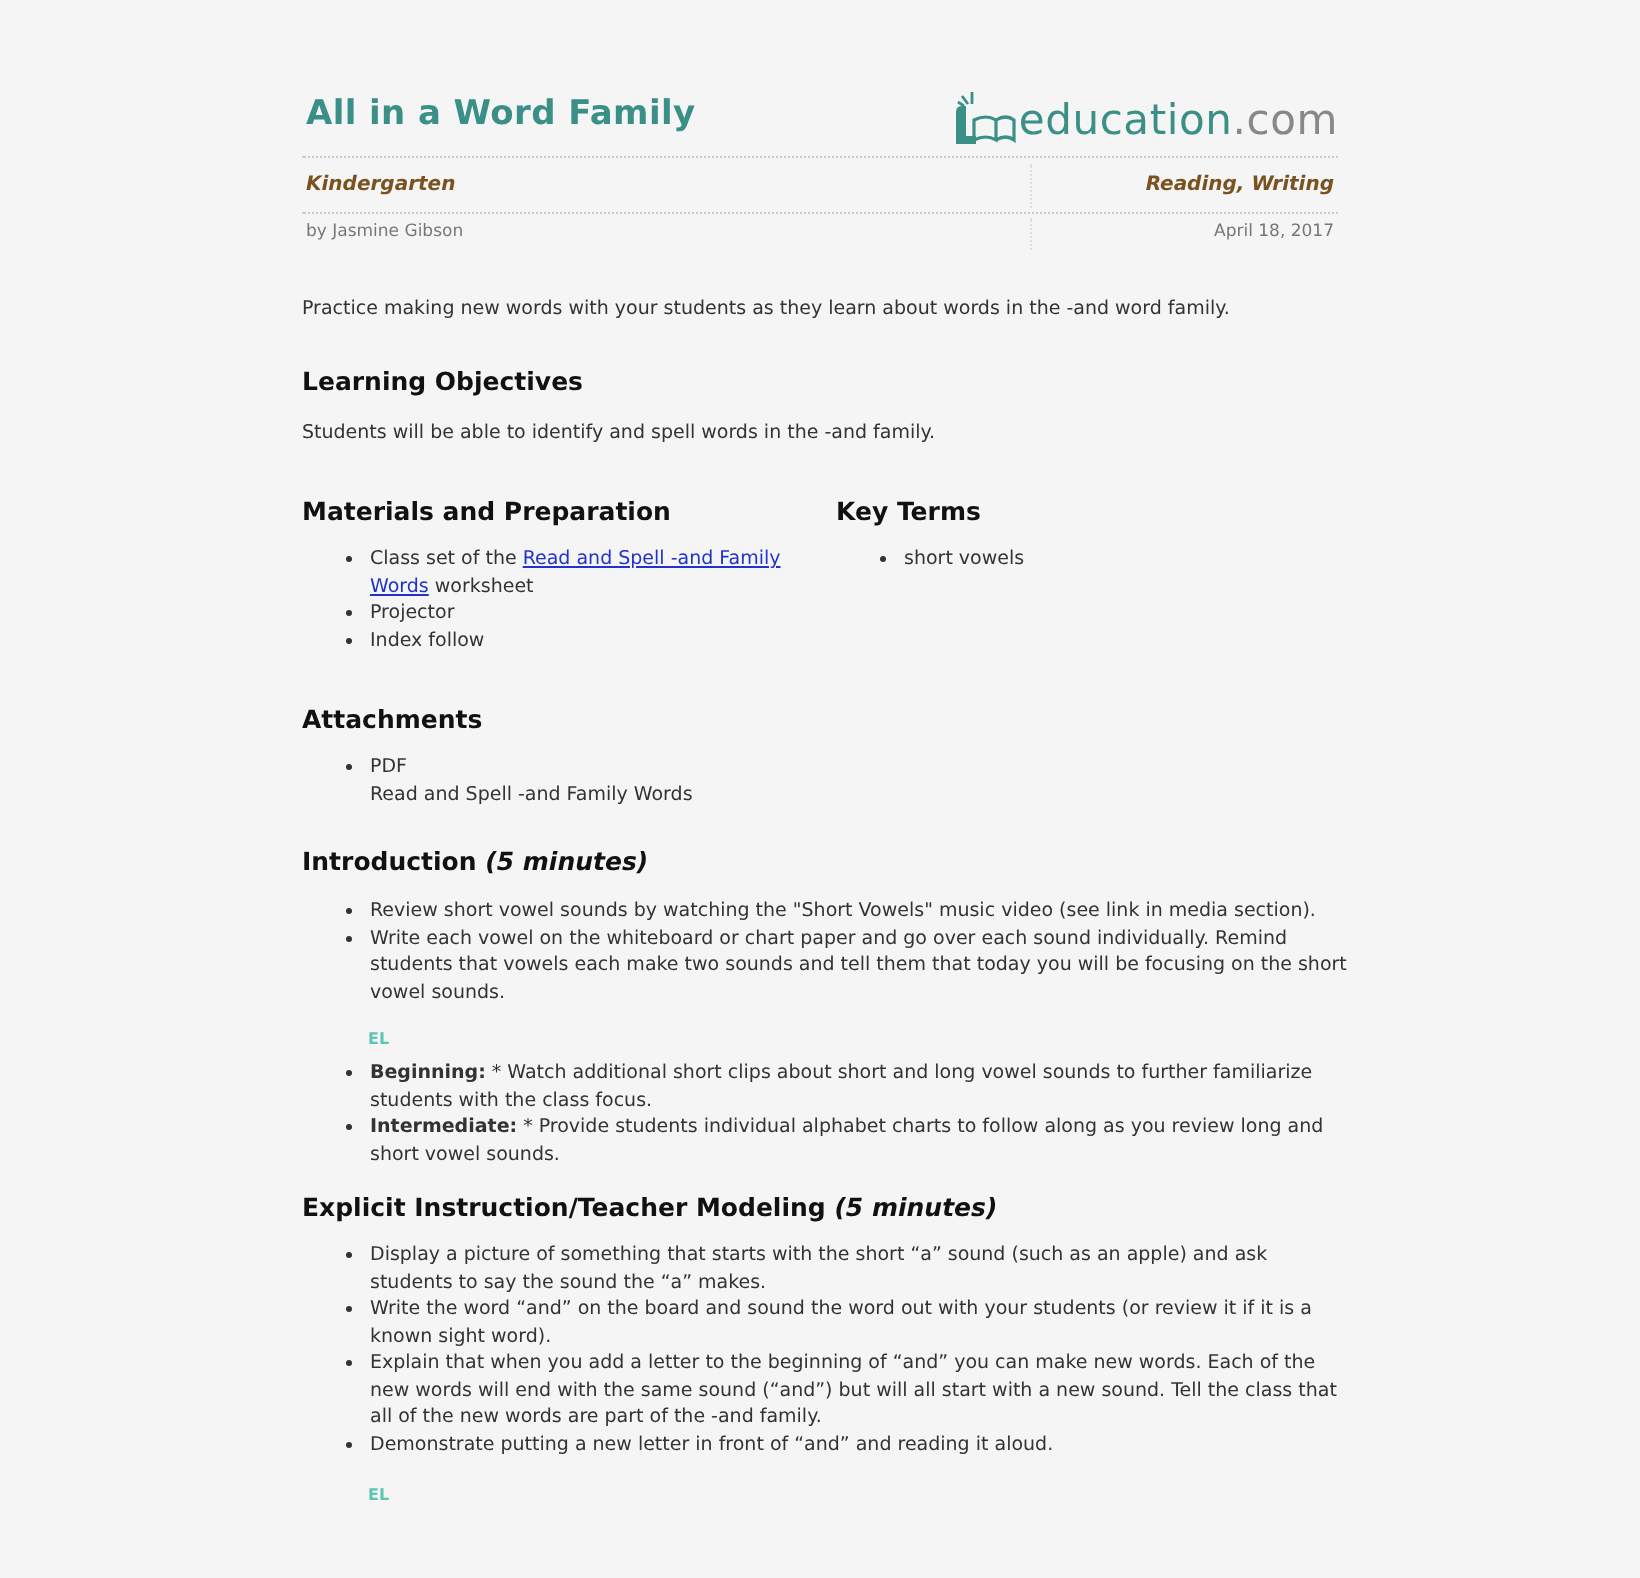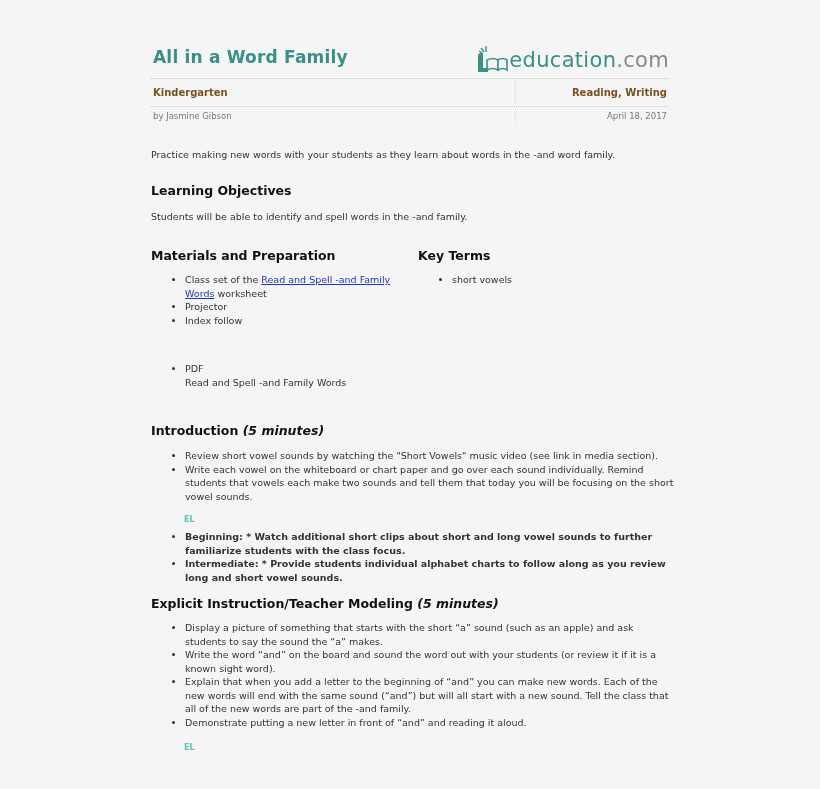--- a/index.html
+++ b/index.html
@@ -31,21 +31,21 @@
     .meta-row {
       position: absolute; left: 0; width: 518px; height: 26px;
       font-size: 9.5px;
     }
     .meta-row.r1 { top: 80px; border-bottom: 1px dotted #ccc; }
     .meta-row.r2 { top: 107px; height: 20px; }
     .meta-divider {
       position: absolute; left: 364px; top: 2px; bottom: 2px; border-left: 1px dotted #ddd;
     }
     .grade, .subject {
-      position: absolute; top: 7px; font-weight: bold; 
+      position: absolute; top: 7px; font-weight: bold; font-style: italic;
       color: #7a5220; font-size: 10px;
     }
     .grade { left: 2px; }
     .subject { right: 2px; }
     .author { position: absolute; left: 2px; top: 4px; color: #777; font-size: 8.5px; }
     .date { position: absolute; right: 2px; top: 4px; color: #777; font-size: 8.5px; }
     .body-text { font-size: 9.5px; line-height: 13.5px; color: #333; }
     .abs { position: absolute; left: 0; width: 518px; }
     h2 {
       margin: 0; font-size: 12.5px; font-weight: bold; color: #111;
@@ -105,36 +105,37 @@
   </div>
 
   <div class="col" style="left:267px; top:248px; width:250px;">
     <h2>Key Terms</h2>
     <ul style="margin-top:10px; padding-left:30px;">
       <li>short vowels</li>
     </ul>
   </div>
 
   <div class="abs" style="top:352px;">
+    <h2>Attachments</h2>
     <ul style="margin-top:10px;">
       <li>
         <span>PDF</span><br>
         <span>Read and Spell -and Family Words</span>
       </li>
     </ul>
   </div>
 
   <div class="abs" style="top:423px;">
     <h2><span>Introduction</span> <em>(5 minutes)</em></h2>
     <ul style="margin-top:11px; width:490px;">
       <li>Review short vowel sounds by watching the "Short Vowels" music video (see link in media section).</li>
       <li>Write each vowel on the whiteboard or chart paper and go over each sound individually. Remind students that vowels each make two sounds and tell them that today you will be focusing on the short vowel sounds.</li>
     </ul>
     <div class="el-tag" style="margin-top:12px;">EL</div>
-    <ul style="margin-top:6px; width:490px;font-weight:bold;">
+    <ul style="margin-top:6px; width:490px;">
       <li><b>Beginning:</b><span> * Watch additional short clips about short and long vowel sounds to further familiarize students with the class focus.</span></li>
       <li><b>Intermediate:</b><span> * Provide students individual alphabet charts to follow along as you review long and short vowel sounds.</span></li>
     </ul>
   </div>
 
   <div class="abs" style="top:596px;">
     <h2><span>Explicit Instruction/Teacher Modeling</span> <em>(5 minutes)</em></h2>
     <ul style="margin-top:10px; width:492px;">
       <li>Display a picture of something that starts with the short “a” sound (such as an apple) and ask students to say the sound the “a” makes.</li>
       <li>Write the word “and” on the board and sound the word out with your students (or review it if it is a known sight word).</li>

